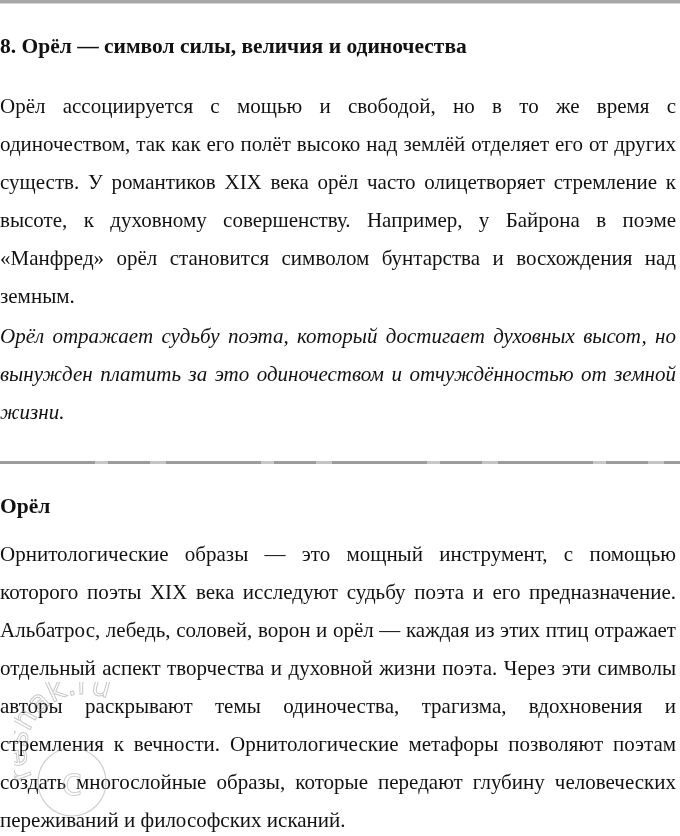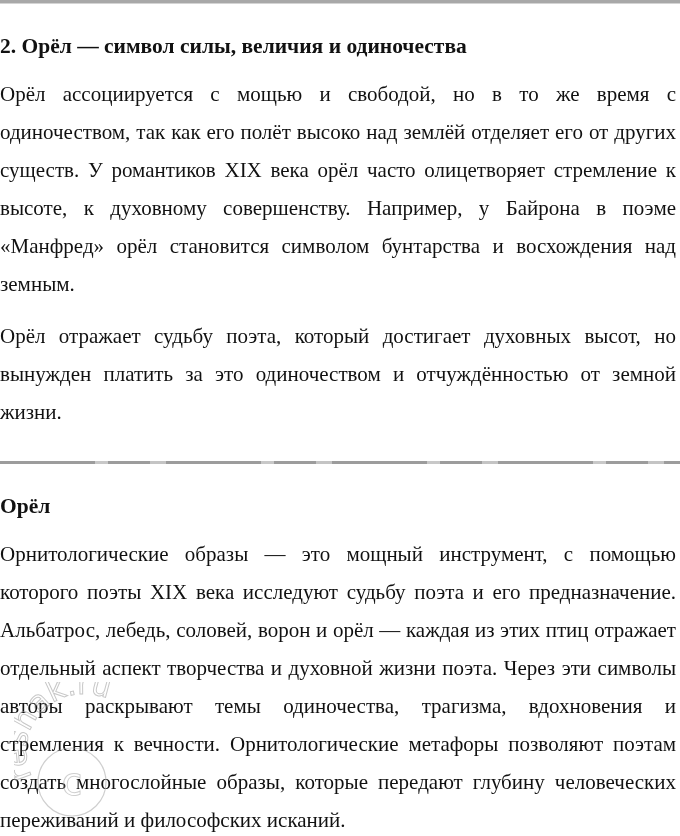--- a/index.html
+++ b/index.html
@@ -43,22 +43,22 @@
   .h-conclusion { top: 491px; }
   p {
     margin: 0;
     position: absolute;
     left: 0;
     width: 676px;
     font-size: 21px;
     line-height: 38px;
     text-align: justify;
   }
-  .p1 { top: 75px; }
-  .p2 { top: 317px; }
+  .p1 { top: 87px; }
+  .p2 { top: 317px; font-style: italic; }
   .p3 { top: 535px; }
   .hr {
     position: absolute;
     left: 0;
     top: 461px;
     width: 680px;
     height: 3px;
     background: repeating-linear-gradient(90deg,
       #9c9c9c 0px, #9c9c9c 95px,
       #c8c8c8 95px, #c8c8c8 108px,
@@ -74,21 +74,21 @@
     pointer-events: none;
     opacity: 0.55;
   }
 </style>
 </head>
 <body>
 
 <div class="top-rule"></div>
 
 <div class="content">
-  <h2 class="h-eagle">2. Орёл — символ силы, величия и одиночества</h2>
+  <h2 class="h-eagle">8. Орёл — символ силы, величия и одиночества</h2>
 
   <p class="p1">Орёл ассоциируется с мощью и свободой, но в то же время с одиночеством, так как его полёт высоко над землёй отделяет его от других существ. У романтиков XIX века орёл часто олицетворяет стремление к высоте, к духовному совершенству. Например, у Байрона в поэме «Манфред» орёл становится символом бунтарства и восхождения над земным.</p>
 
   <p class="p2">Орёл отражает судьбу поэта, который достигает духовных высот, но вынужден платить за это одиночеством и отчуждённостью от земной жизни.</p>
 
   <div class="hr"></div>
 
   <h2 class="h-conclusion">Орёл</h2>
 
   <p class="p3">Орнитологические образы — это мощный инструмент, с помощью которого поэты XIX века исследуют судьбу поэта и его предназначение. Альбатрос, лебедь, соловей, ворон и орёл — каждая из этих птиц отражает отдельный аспект творчества и духовной жизни поэта. Через эти символы авторы раскрывают темы одиночества, трагизма, вдохновения и стремления к вечности. Орнитологические метафоры позволяют поэтам создать многослойные образы, которые передают глубину человеческих переживаний и философских исканий.</p>

